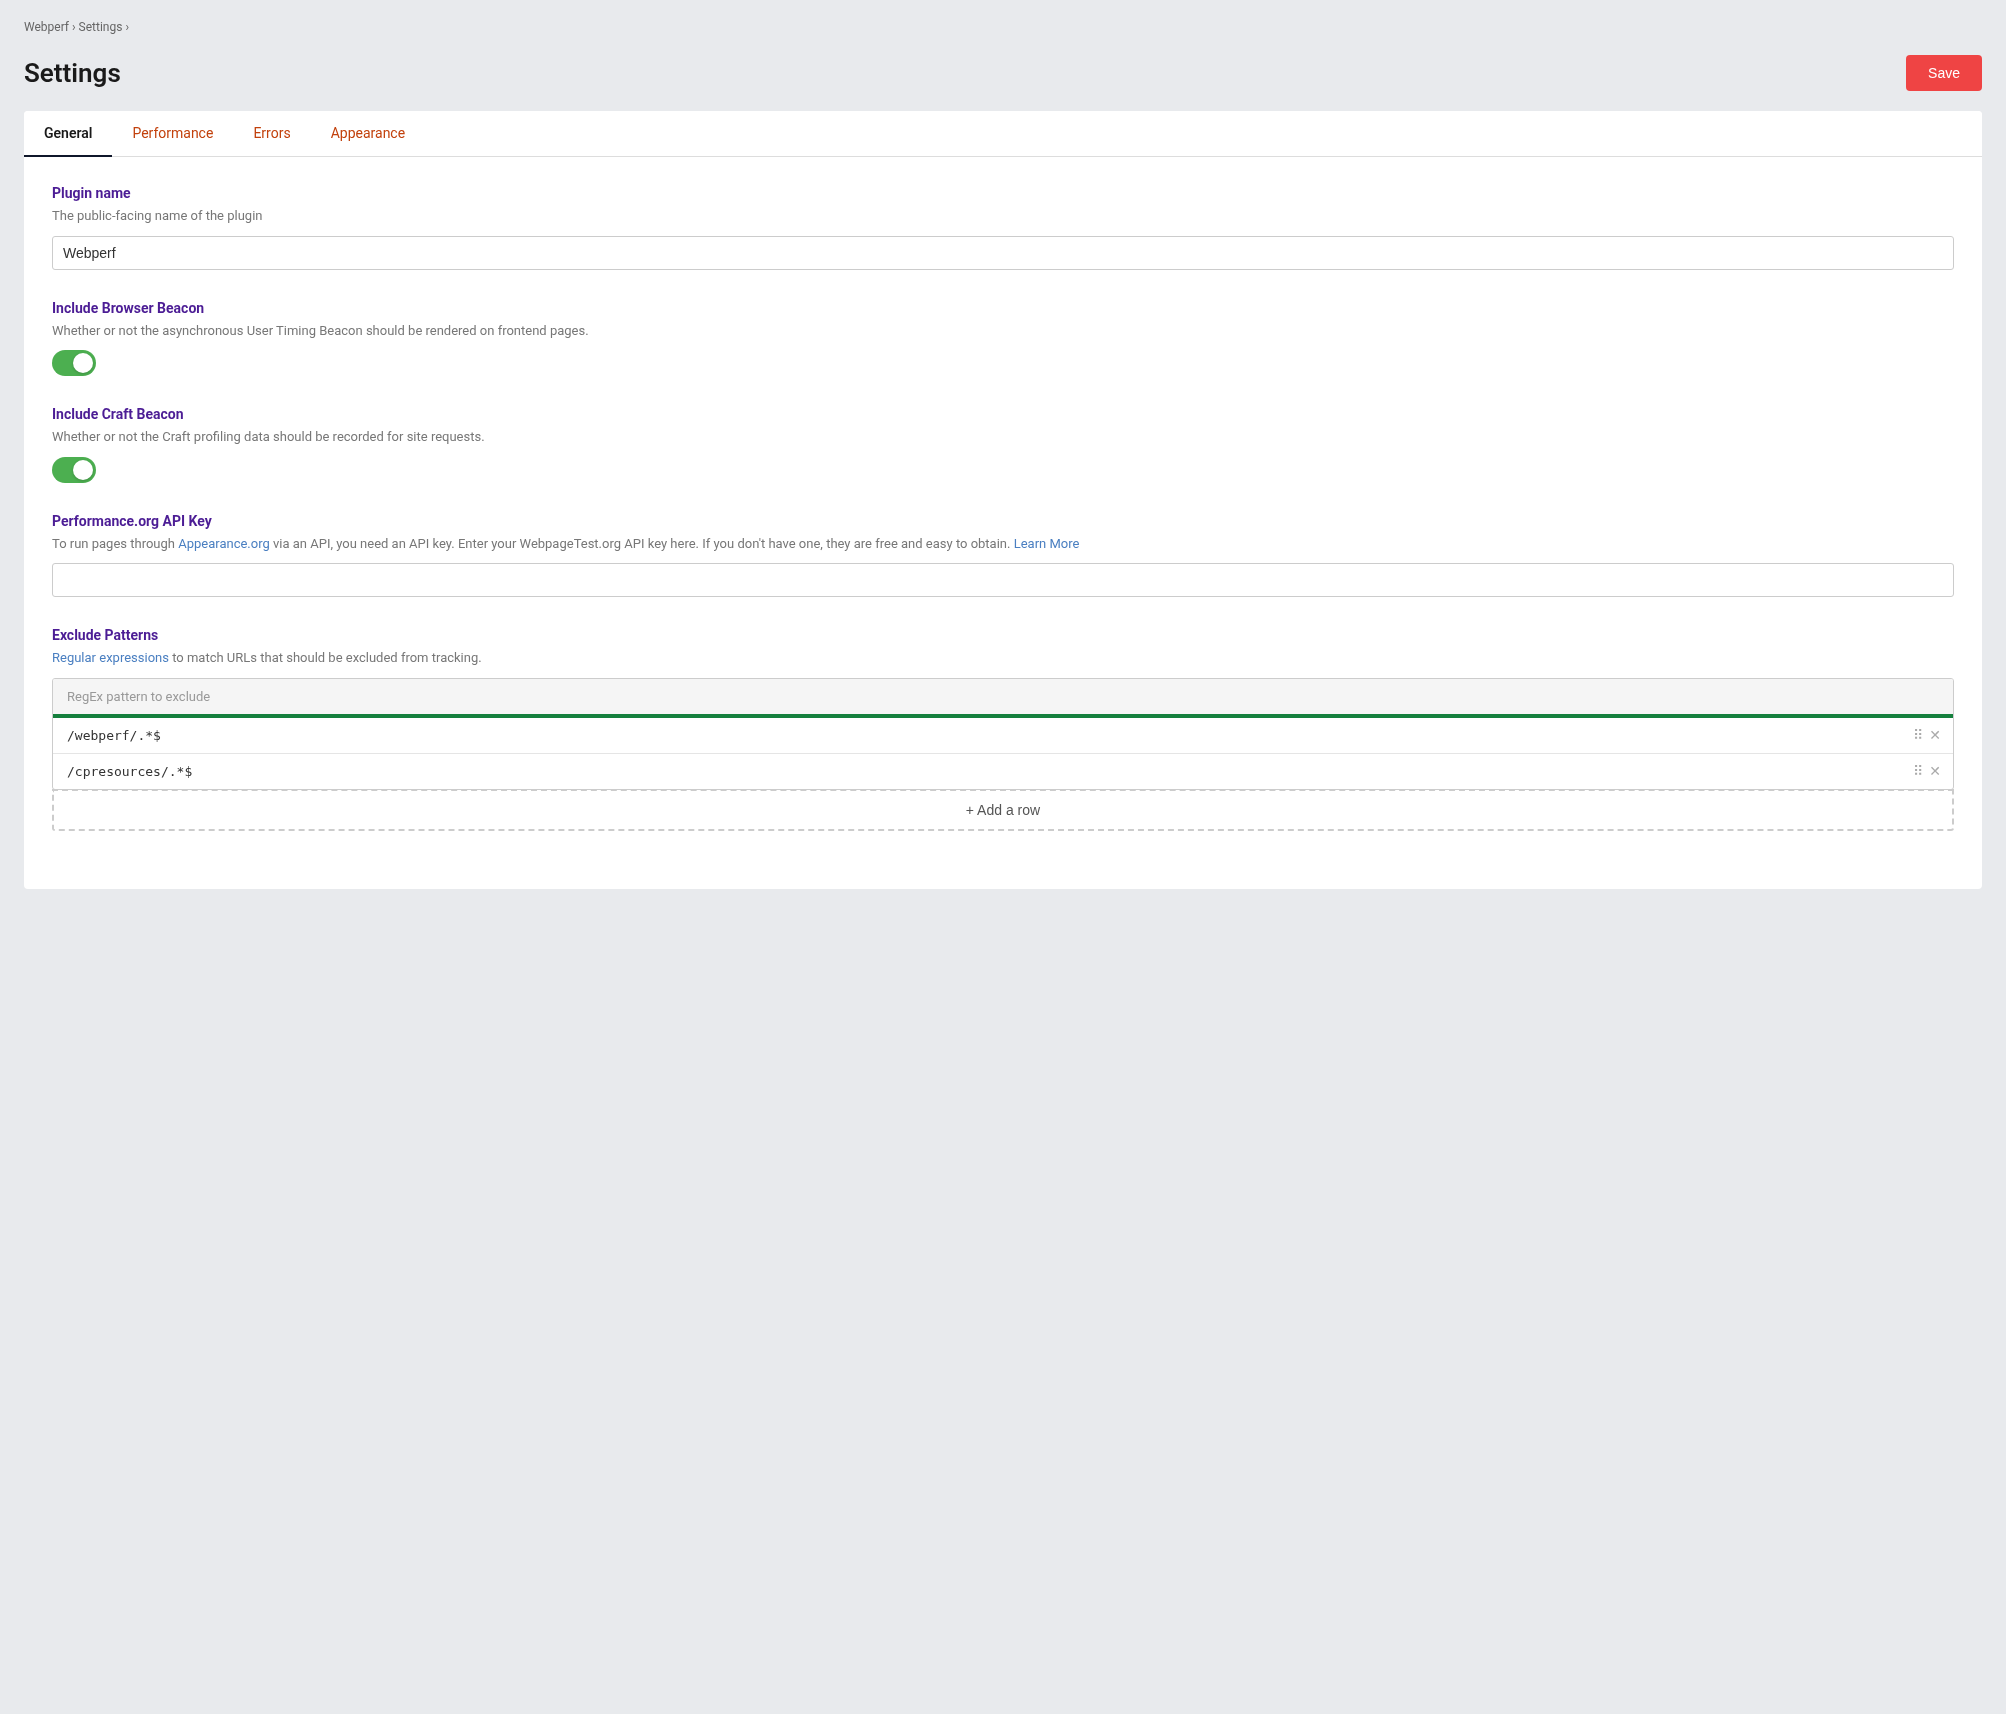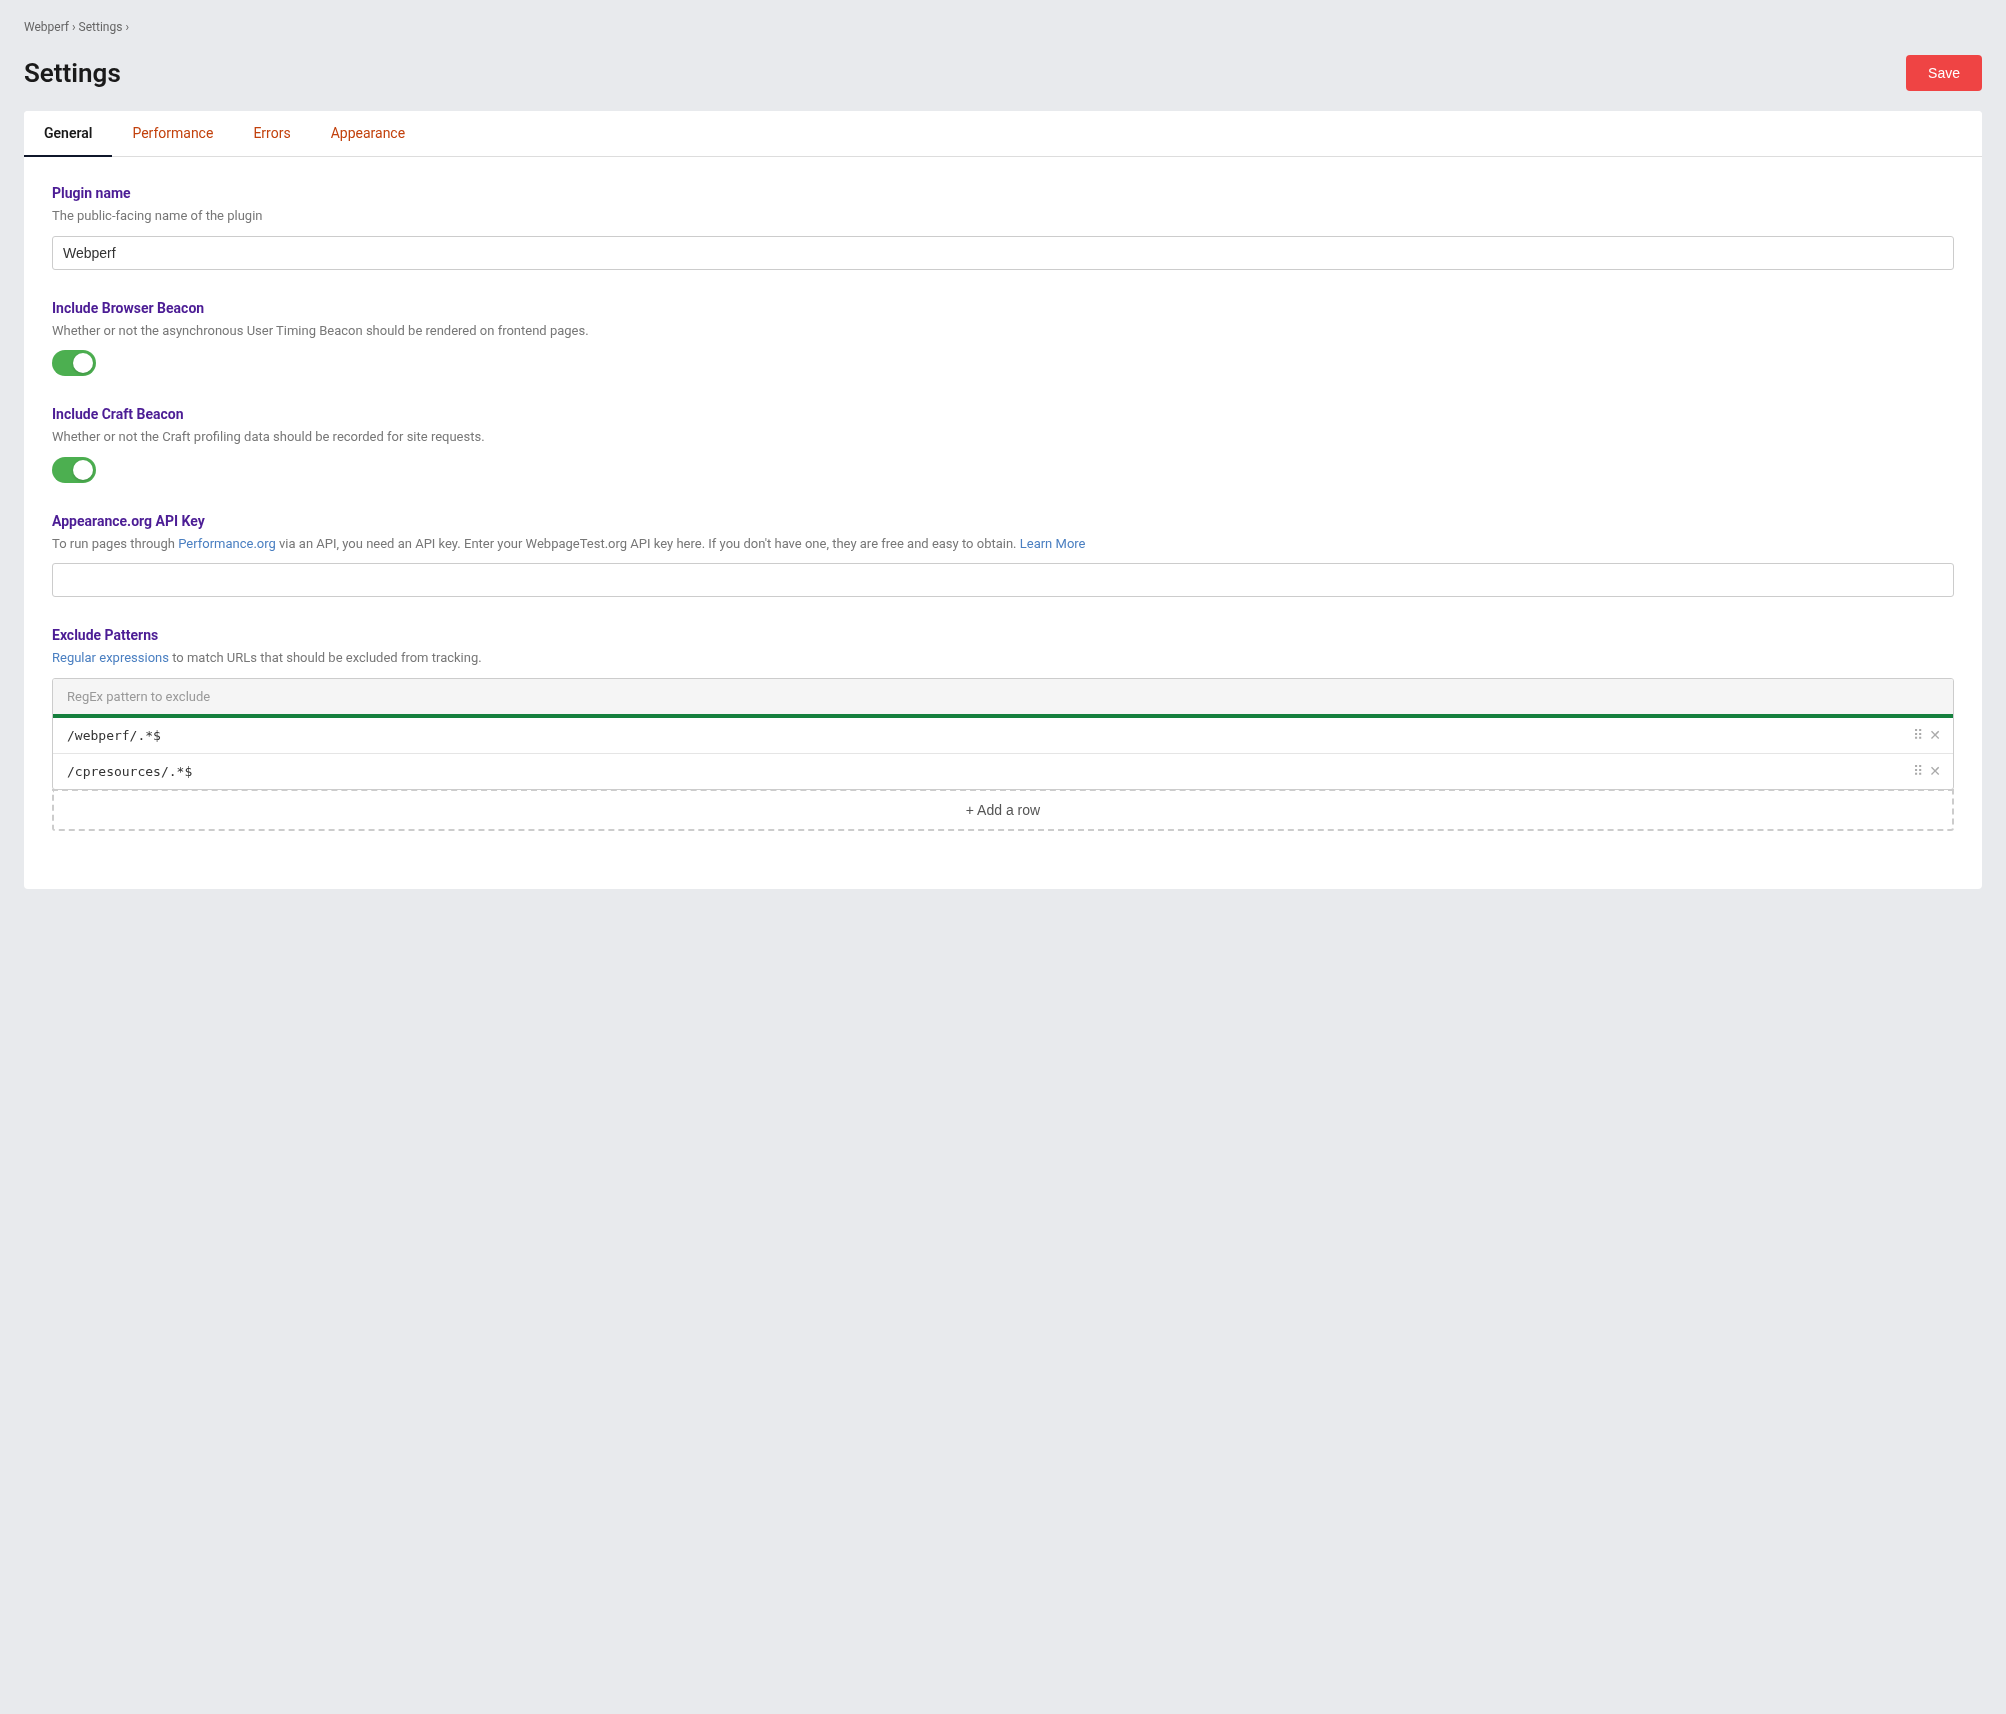--- a/index.html
+++ b/index.html
@@ -242,23 +242,23 @@
         <div class="setting-label">Include Craft Beacon</div>
         <div class="setting-description">Whether or not the Craft profiling data should be recorded for site requests.</div>
         <label class="toggle-wrapper">
           <input type="checkbox" class="toggle-input" checked="" style="">
           <span class="toggle-slider"></span>
         </label>
       </div>
 
 
       <div class="setting-group">
-        <div class="setting-label">Appearance.org API Key</div>
+        <div class="setting-label">Performance.org API Key</div>
         <div class="setting-description">
-          <span>To run pages through </span><a href="#">Performance.org</a><span> via an API, you need an API key. Enter your WebpageTest.org API key here. If you don't have one, they are free and easy to obtain. </span><a href="#">Learn More</a>
+          <span>To run pages through </span><a href="#">Appearance.org</a><span> via an API, you need an API key. Enter your WebpageTest.org API key here. If you don't have one, they are free and easy to obtain. </span><a href="#">Learn More</a>
         </div>
         <input type="text" class="text-input" value="" style="">
       </div>
 
       <div class="setting-group">
         <div class="setting-label">Exclude Patterns</div>
         <div class="setting-description">
           <a href="#">Regular expressions</a><span> to match URLs that should be excluded from tracking.</span>
         </div>
         <div class="exclude-patterns-table">

